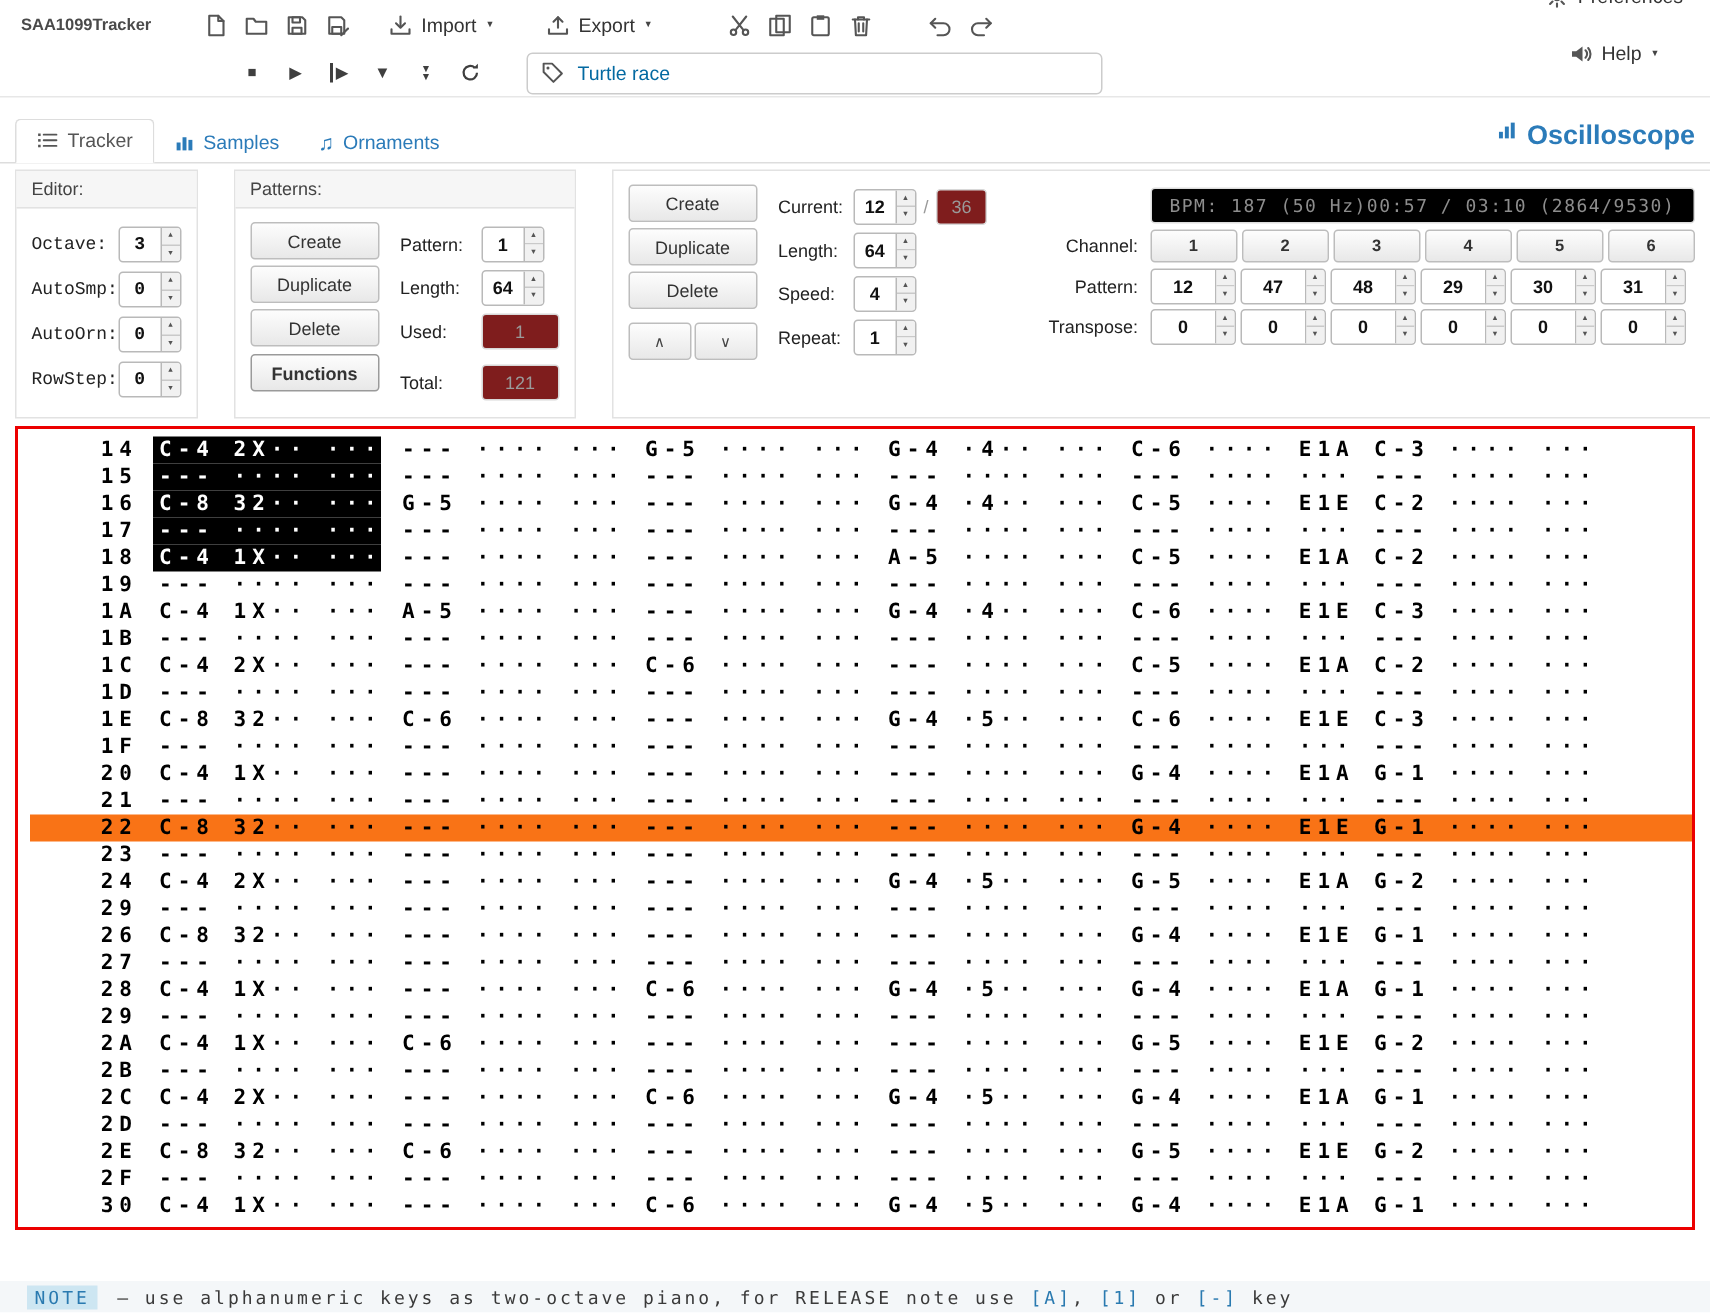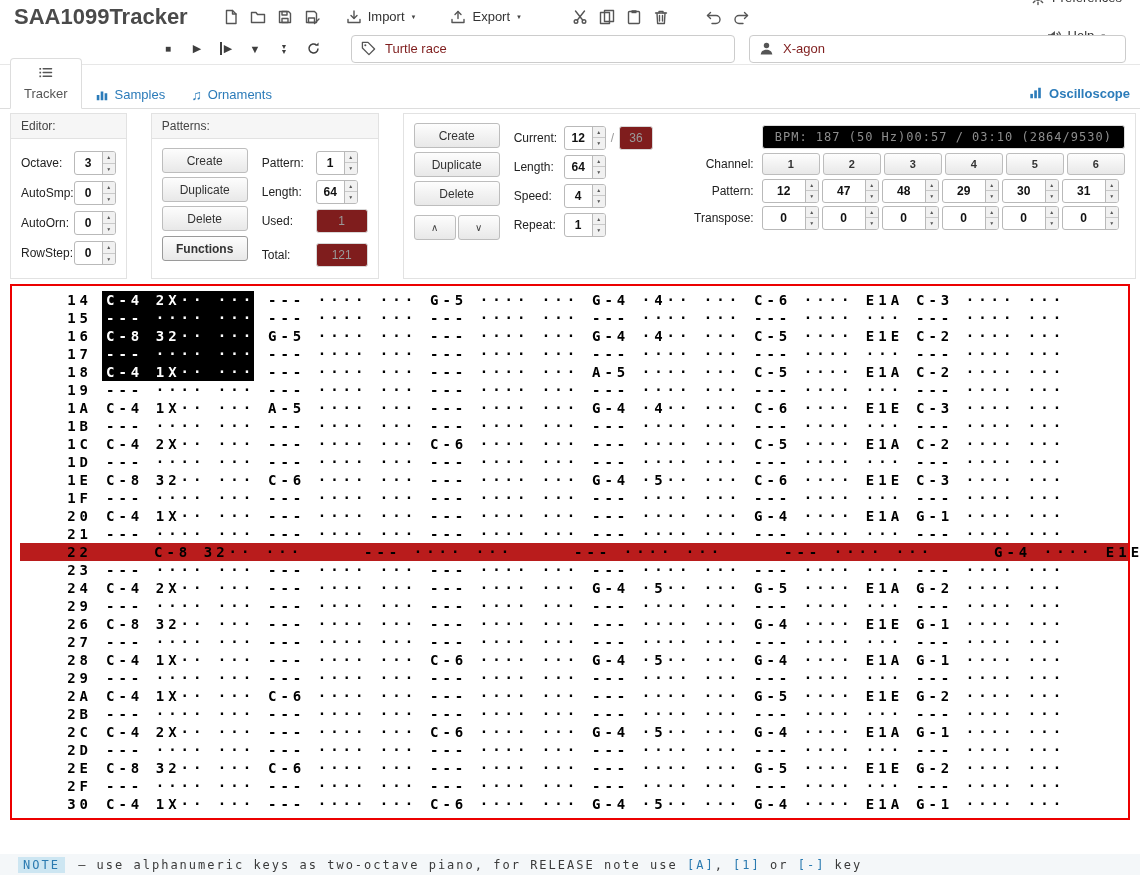--- a/index.html
+++ b/index.html
@@ -9,56 +9,56 @@
   
   .ico { display:block; }
   .ico * { stroke:#555; fill:none; stroke-width:1.4; stroke-linejoin:round; stroke-linecap:round; }
   .ico .f { fill:#555; stroke:none; }
   .ico.blue * { stroke:none; fill:#2b7bb9; }
   .pbsvg * { stroke:#3f3f3f; fill:none; stroke-width:1.6; }
   .pbsvg .f { fill:#3f3f3f; stroke:none; }
 
   
   .topbar { height:33px; display:flex; align-items:center; padding:0 14px; }
-  .brand { font-size:22px; font-weight:bold; color:#4a4a4a; }
+  .brand { font-size:11px; font-weight:bold; color:#4a4a4a; }
   .tb-group { display:flex; align-items:center; }
   .icon-btn { width:27px; height:24px; display:flex; align-items:center; justify-content:center; cursor:pointer; }
   .dd { display:flex; align-items:center; gap:6px; font-size:13px; color:#333; cursor:pointer; padding:0 4px; }
   .caret { font-size:6px; color:#444; line-height:1; }
   .tb-right { margin-left:auto; display:flex; align-items:center; gap:22px;flex-direction:column; }
 
   
   .transportbar { height:32px; display:flex; align-items:center; padding:0 14px; border-bottom:1px solid #e7e7e7; }
   .playback { margin-left:142px; display:flex; align-items:center; gap:5px; }
   .pb { width:24px; height:22px; display:flex; align-items:center; justify-content:center; color:#3f3f3f; font-size:11px; cursor:pointer; }
   .playpos { border-left:2px solid #3f3f3f; padding-left:2px; }
   .dbl { display:flex; flex-direction:column; line-height:5px; font-size:7px; }
   .field { height:28px; border:1px solid #ccc; border-radius:4px; background:#fff; display:flex; align-items:center; gap:9px; padding:0 9px; }
-  .fval { font-size:13px; color:#7f1d1d; }
+  .fval { font-size:13px; color:#0369a1; }
   .song-field { width:384px; margin-left:26px; }
   .author-field { flex:1; margin-left:14px; }
 
   
   .tabbar { margin-top:13px; display:flex; align-items:flex-end; padding:0 10px; border-bottom:1px solid #ddd; height:31px; }
   .tab { display:flex; align-items:center; gap:6px; font-size:13px; padding:6px 13px 7px; margin-bottom:-1px; cursor:pointer; }
-  .tab.active { background:#fff; border:1px solid #ddd; border-bottom-color:#fff; border-radius:4px 4px 0 0; color:#555;flex-direction:column; }
+  .tab.active { background:#fff; border:1px solid #ddd; border-bottom-color:#fff; border-radius:4px 4px 0 0; color:#555; }
   .tab.link { color:#2b7bb9; }
   .note-glyph { color:#2b7bb9; font-size:14px; line-height:1; }
-  .osc { margin-left:auto; display:flex; gap:6px; color:#2b7bb9; font-weight:bold; font-size:13px; padding-bottom:7px; cursor:pointer; }
+  .osc { margin-left:auto; display:flex; gap:6px; color:#2b7bb9; font-weight:bold; font-size:18px; padding-bottom:7px; cursor:pointer; }
 
   
   .panels { display:flex; gap:24px; padding:4px 10px 0; align-items:stretch;justify-content:space-between; }
   .panel { border:1px solid #e2e2e2; background:#fff; }
   .panel-hd { background:#f6f6f6; border-bottom:1px solid #e2e2e2; padding:5px 10px; font-size:12px; color:#444; }
   .panel-bd { padding:9px 10px; }
   .ed-panel { width:160px; }
   .pat-panel { width:236px; }
   .pos-panel { flex:1; }
   .frow { display:flex; align-items:center; height:30px; }
-  .ed-panel .frow { justify-content:space-between; }
+  .ed-panel .frow { justify-content:space-between;font-family:Liberation Mono, monospace; }
   .flabel { font-size:12px; color:#222; }
   .spin { display:inline-flex; height:24px; border:1px solid #b9b9b9; border-radius:3px; background:#fff; overflow:hidden; flex:none; }
   .spin-val { min-width:27px; padding:0 3px; display:flex; align-items:center; justify-content:center; font-size:12px; font-weight:bold; color:#111; }
   .spin-btns { width:13px; display:flex; flex-direction:column; border-left:1px solid #b9b9b9; }
   .spin-up,.spin-dn { flex:1; display:flex; align-items:center; justify-content:center; font-size:5px; color:#555; background:#f1f1f1; cursor:pointer; }
   .spin-up { border-bottom:1px solid #c9c9c9; }
   .btn { width:86px; height:25px; background:linear-gradient(#fdfdfd,#e8e8e8); border:1px solid #bdbdbd; border-radius:3px; font-size:12px; color:#333; display:flex; align-items:center; justify-content:center; margin-bottom:4px; cursor:pointer; }
   .btn.bold { font-weight:bold; border-color:#9a9a9a; }
   .ro { height:24px; border:1px solid #d8d8d8; border-radius:3px; background:#7f1d1d; color:#9a9a9a; font-size:12px; display:flex; align-items:center; justify-content:center; }
   .pat-body { display:flex; gap:14px; }
@@ -79,21 +79,21 @@
   .chbtn { flex:1; height:22px; background:linear-gradient(#fdfdfd,#e8e8e8); border:1px solid #bdbdbd; border-radius:3px; font-size:11px; font-weight:bold; color:#333; display:flex; align-items:center; justify-content:center; cursor:pointer; }
   .chspins .spin { width:57px; }
   .chspins .spin-val { flex:1; }
   .updown { display:flex; gap:2px; margin-top:9px; }
   .updown .btn { width:42px; margin-bottom:0; font-size:10px; color:#444; }
 
   
   .tracker { margin:5px 10px 0; border:2px solid #ec0000; background:#fff; padding:5px 0 5px 8px;
              font-family:"DejaVu Sans Mono",monospace; font-weight:bold; font-size:14px; color:#000; }
   .trow { display:flex; height:18px; line-height:18px; letter-spacing:4px; white-space:pre; }
-  .trow.play { background:#b91c1c;gap:48px; }
+  .trow.play { background:#f97316; }
   .rnum { width:72px; text-align:right; flex:none; }
   .tcell { width:152px; padding:0 4px; margin-left:10px; flex:none; overflow:hidden; }
   .tcell.sel { background:#000; color:#fff; }
 
   
   .statusbar { position:absolute; left:0; bottom:0; width:100%; height:21px; background:#f4f7f9;
                display:flex; align-items:center; padding:0 18px; font-family:"DejaVu Sans Mono",monospace;
                font-size:12px; letter-spacing:2px; color:#3a3a3a; white-space:pre; }
   .note-badge { background:#cde6f2; color:#2a7ab0; padding:1px 5px; margin-right:4px; }
   .sb-key { color:#2a7ab0; }
@@ -245,27 +245,20 @@
   </div>
 
   <div class="field song-field">
     <svg class="ico" width="15" height="15" viewBox="0 0 16 16">
         <path d="M1.5 7.5v-6h6l7 7-6 6z"></path>
         <circle cx="4.6" cy="4.6" r="1.1" class="f"></circle>
       </svg>
     <span class="fval">Turtle race</span>
   </div>
 
-  <div class="field author-field">
-    <svg class="ico" width="15" height="15" viewBox="0 0 16 16">
-        <circle cx="8" cy="4.8" r="2.9" class="f"></circle>
-        <path d="M1.8 14.5c.4-3.8 3-5.3 6.2-5.3s5.8 1.5 6.2 5.3z" class="f"></path>
-      </svg>
-    <span class="fval">X-agon</span>
-  </div>
 </div>
 
 <div class="tabbar">
   <div class="tab active">
     <svg class="ico" width="15" height="15" viewBox="0 0 16 16">
         <path d="M5.5 4h9M5.5 8h9M5.5 12h9" stroke-width="1.5"></path>
         <rect x="1.5" y="3.2" width="1.8" height="1.8" class="f"></rect>
         <rect x="1.5" y="7.2" width="1.8" height="1.8" class="f"></rect>
         <rect x="1.5" y="11.2" width="1.8" height="1.8" class="f"></rect>
       </svg>

